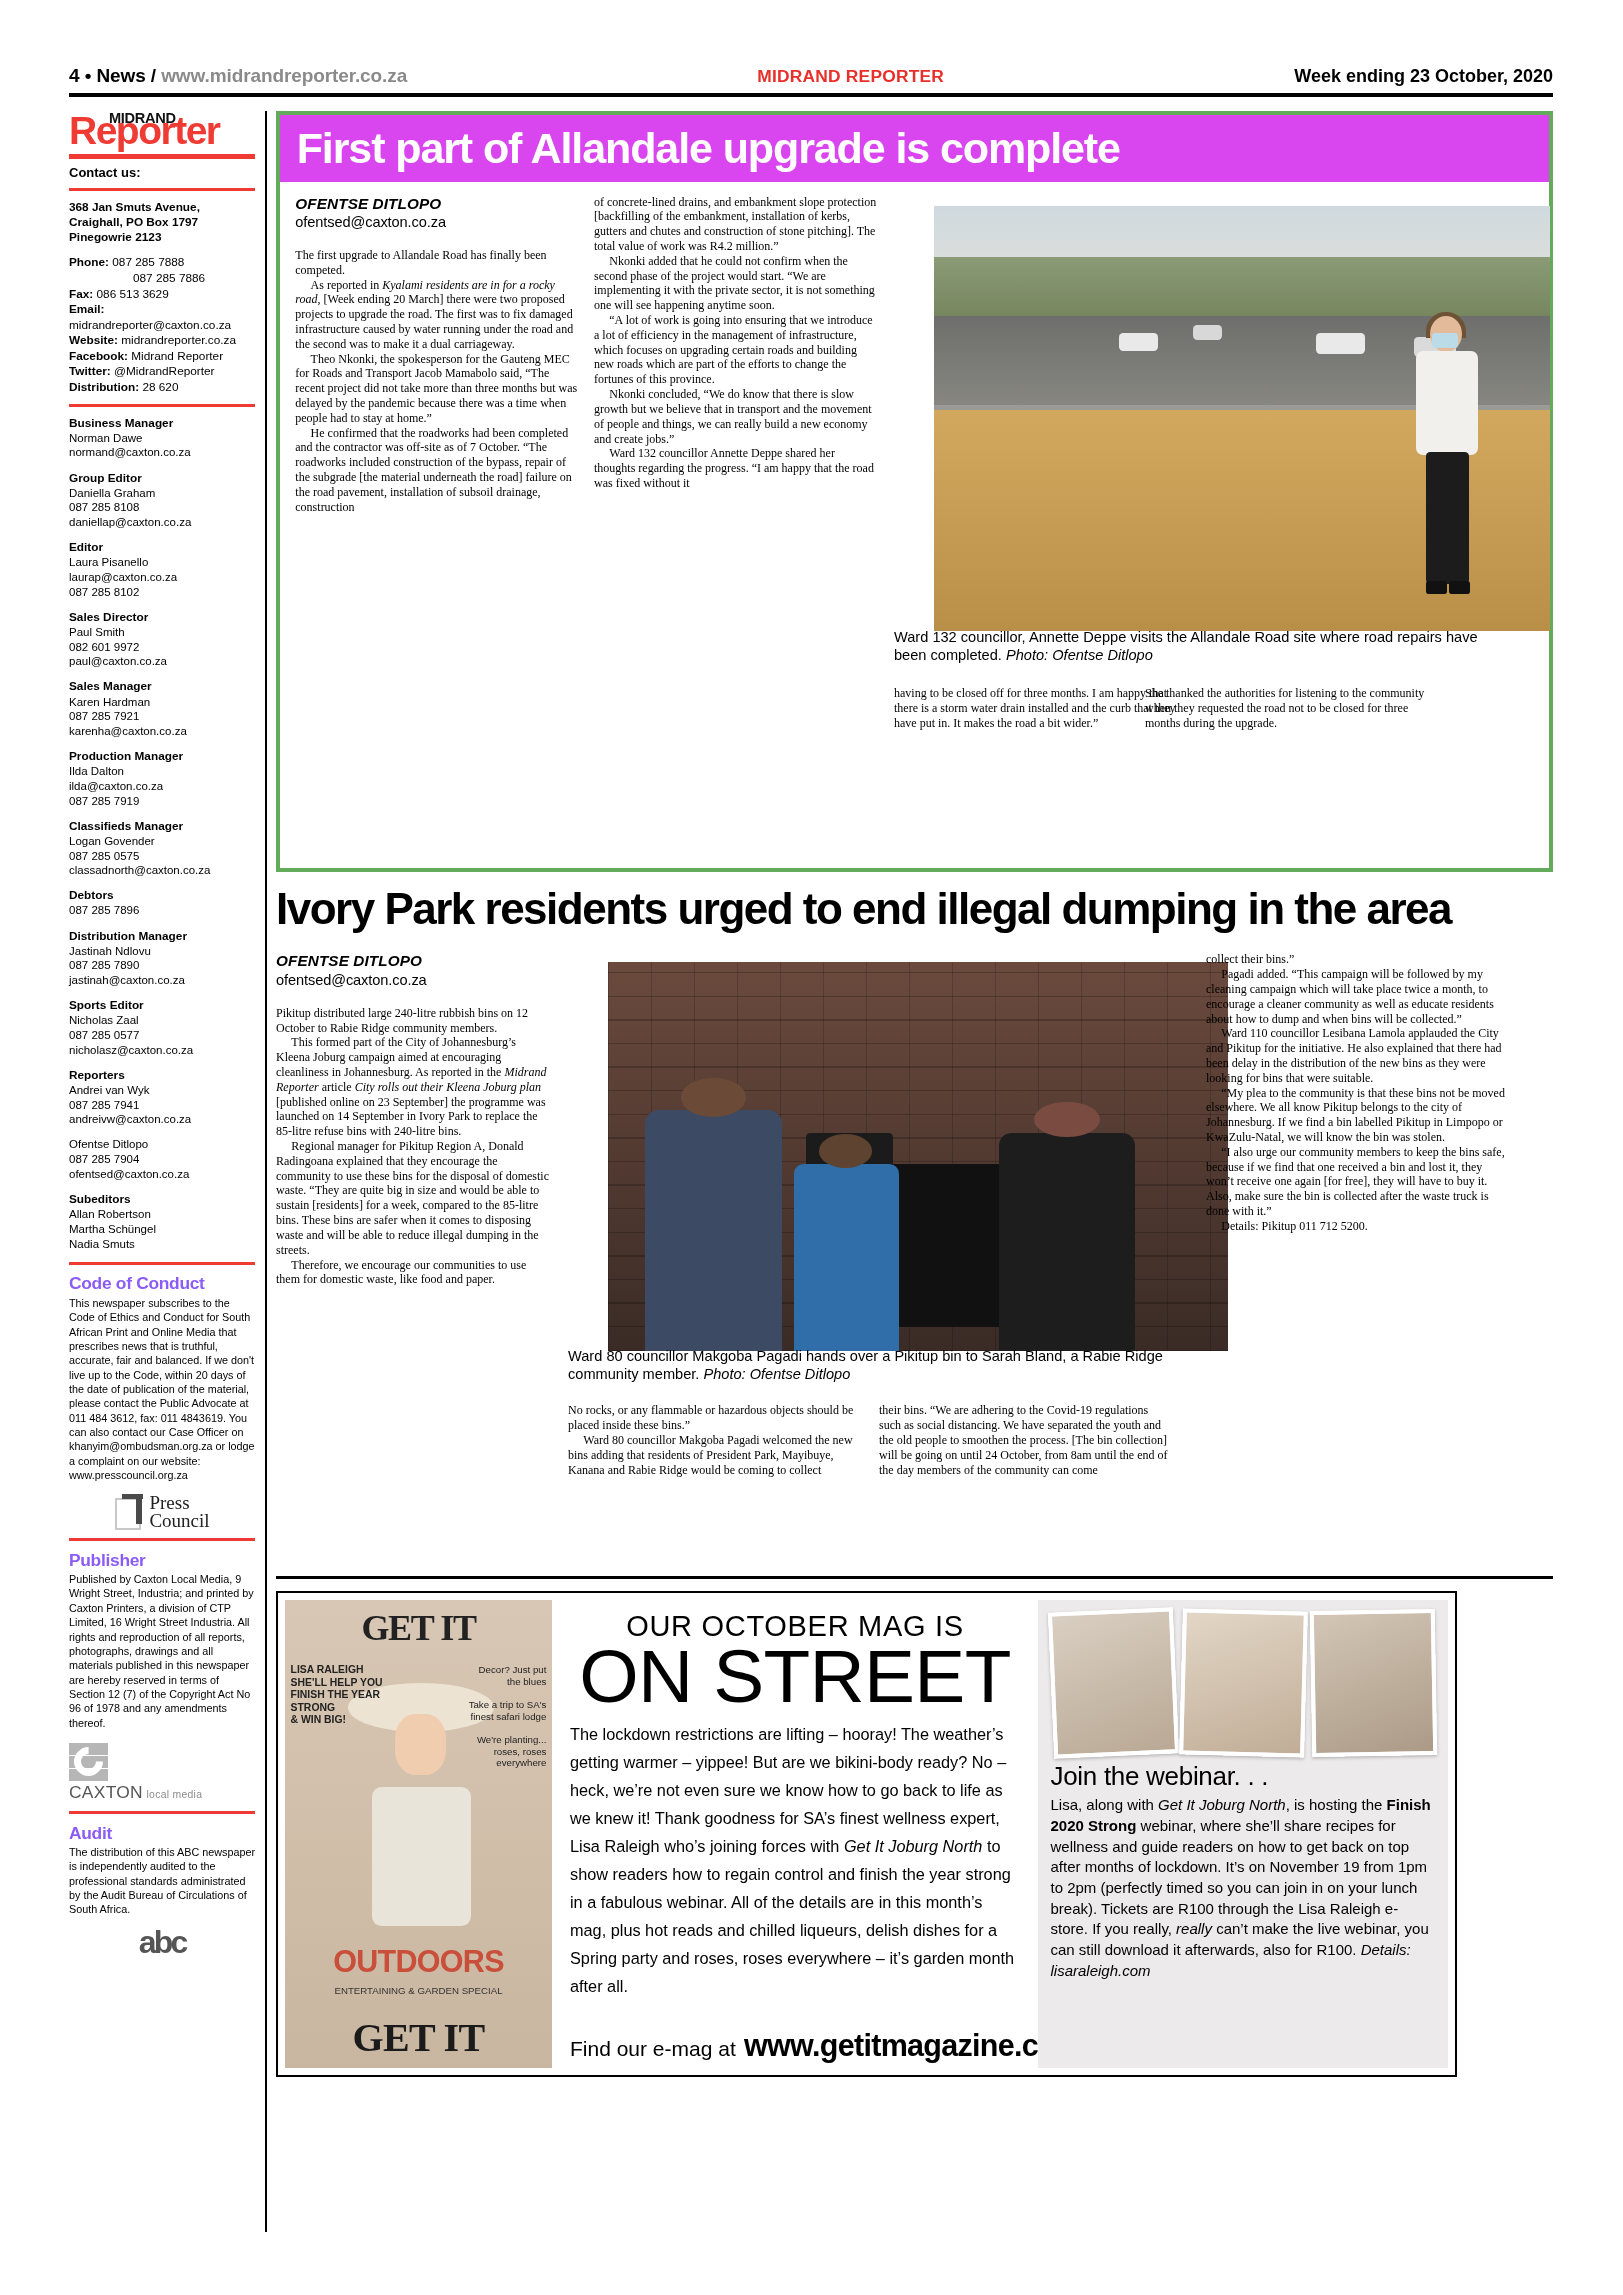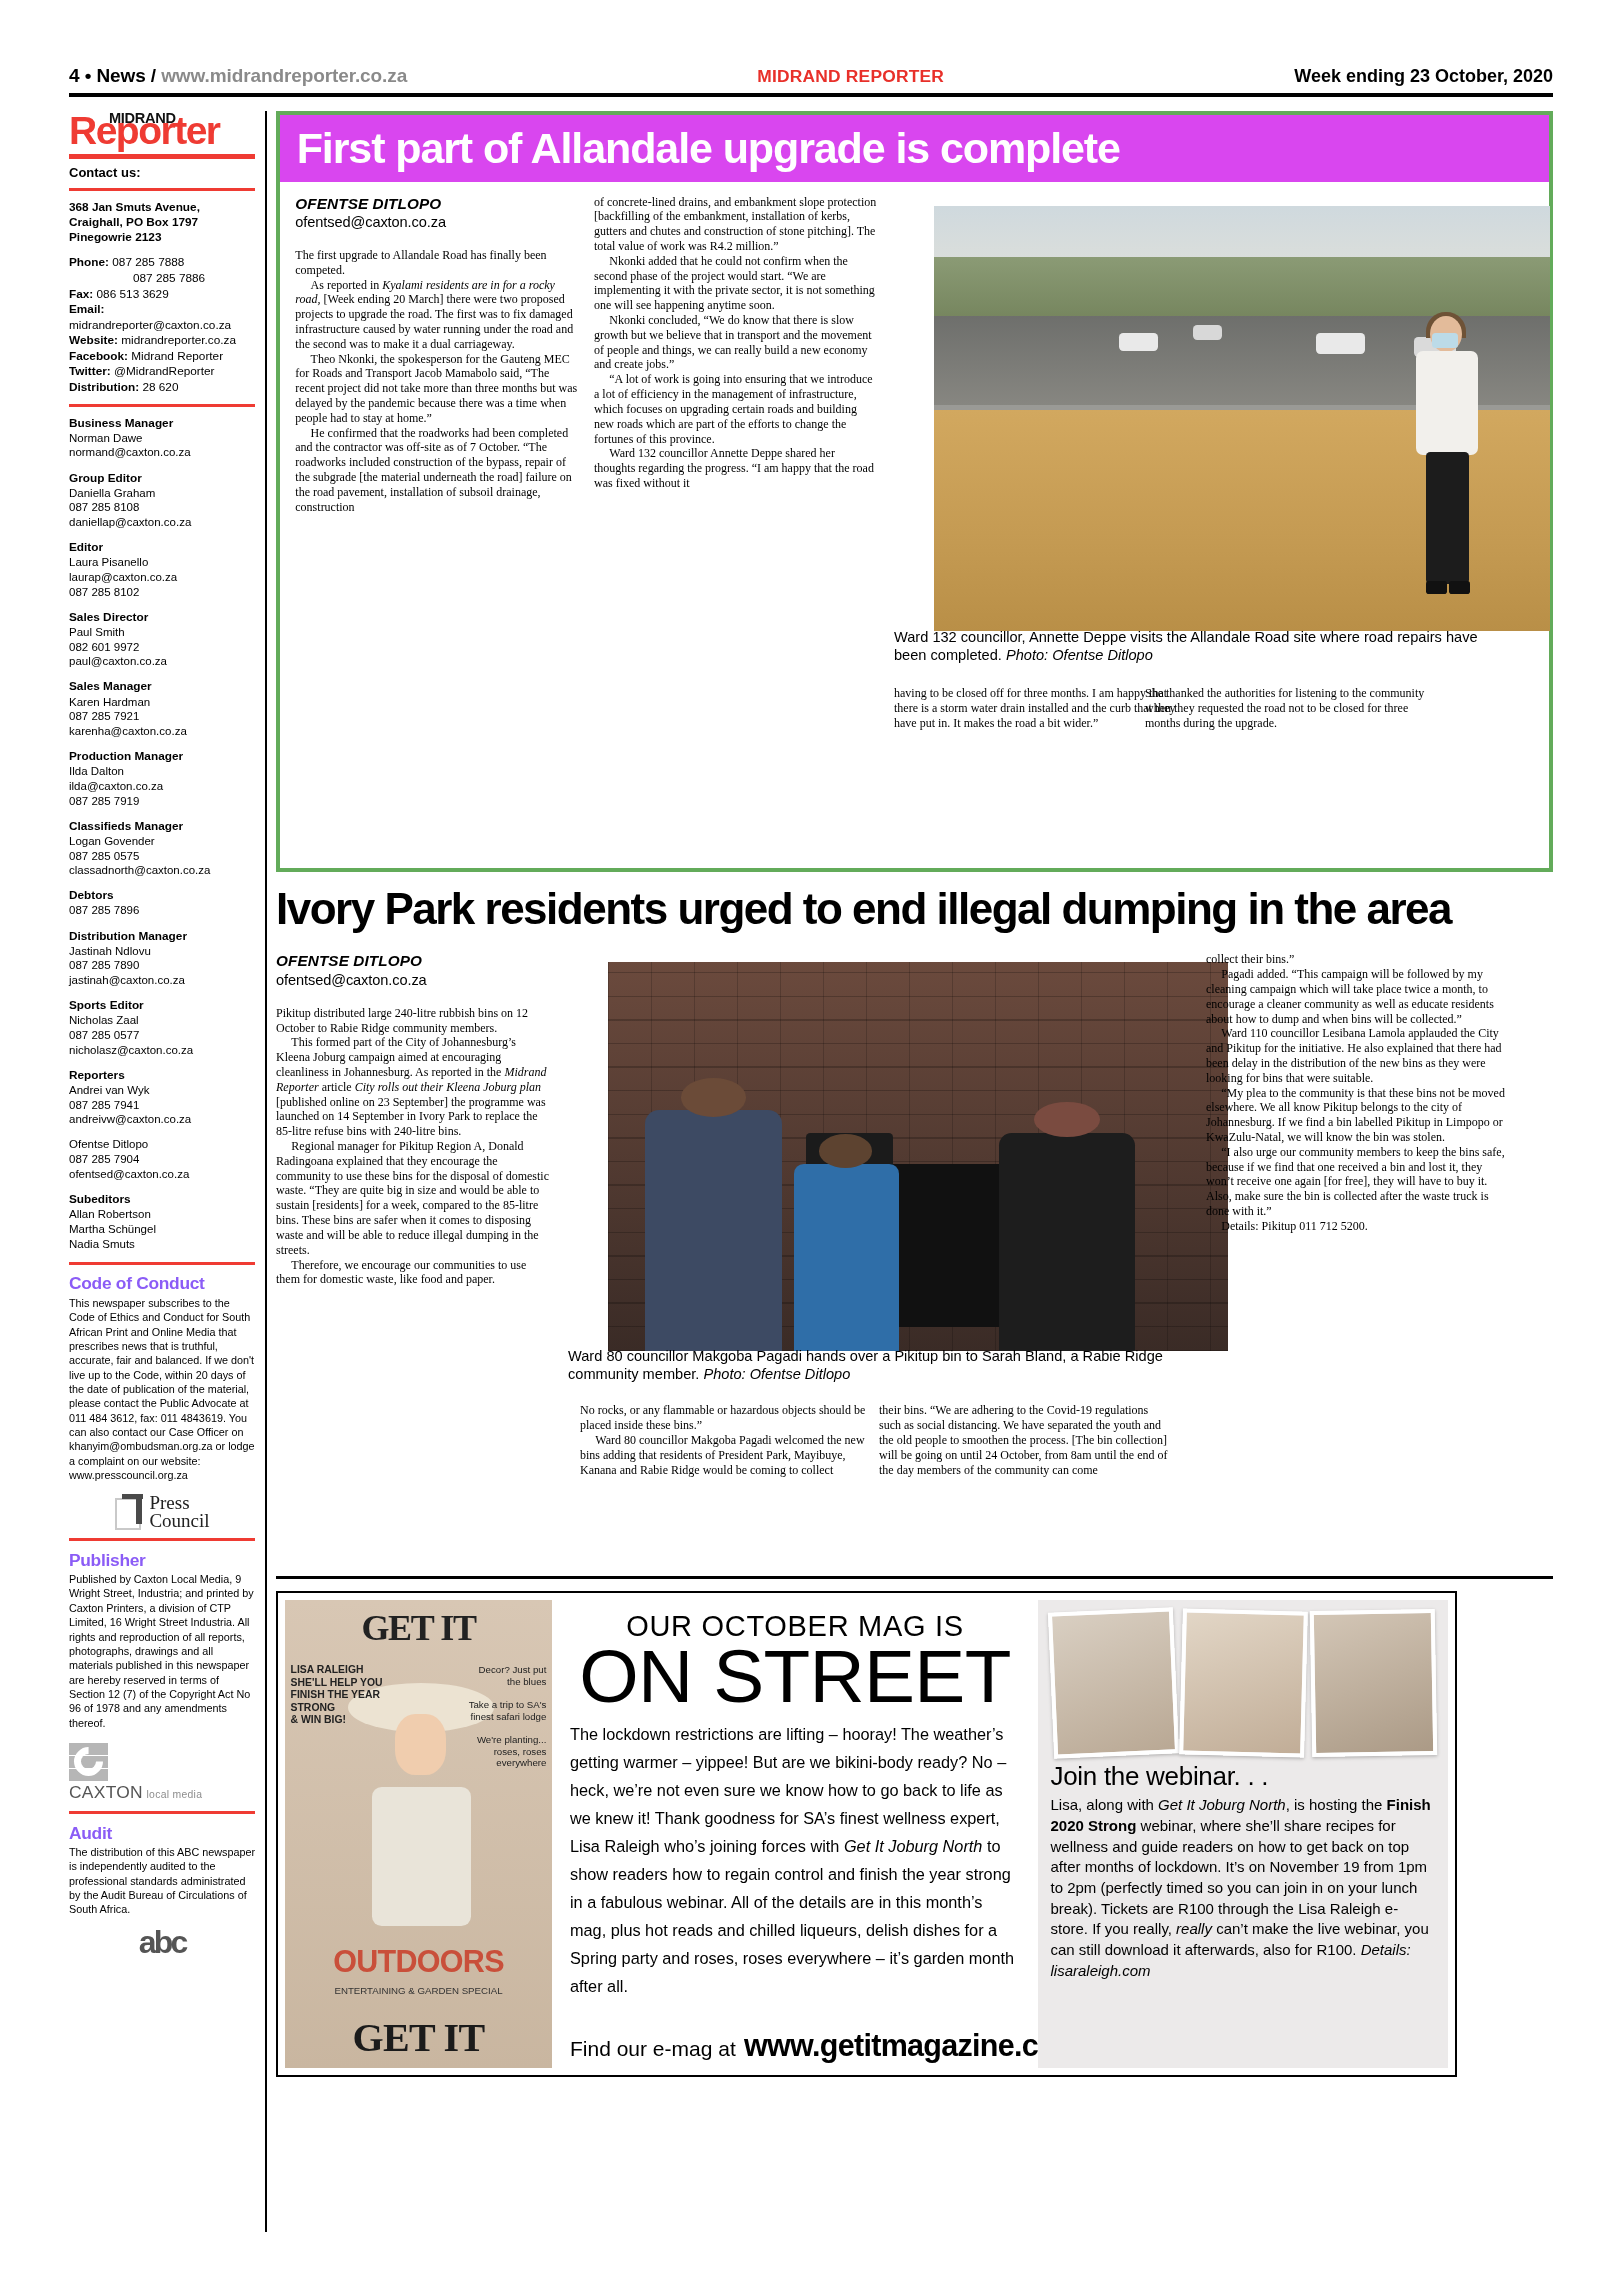--- a/index.html
+++ b/index.html
@@ -131,21 +131,21 @@
   
   .art2 { position:relative; margin-top:15.3px; width:1277px; }
   .art2 h2 {
     margin:0 0 7px 0; font-size:44px; font-weight:bold; letter-spacing:-1.5px; line-height:1.0;
   }
   .a2-grid { position:relative; height:625px; }
   .a2-col1 { position:absolute; left:0; top:14px; width:275px; }
   .a2-photo { position:absolute; left:292px; top:12.5px; width:620px; height:389px; overflow:hidden;}
   .a2-cap { position:absolute; left:292px; top:410px; width:620px; font-size:14.6px; line-height:1.22; }
   .a2-cap i { font-style:italic; }
-  .a2-col2 { position:absolute; left:304px; top:465px; width:292px; }
+  .a2-col2 { position:absolute; left:292px; top:465px; width:292px; }
   .a2-col3 { position:absolute; left:603px; top:465px; width:292px; }
   .a2-col4 { position:absolute; left:930px; top:14px; width:300px; }
 
   .photo2 { width:100%; height:100%; position:relative; background:#4e3a33; }
   .p2-brick { position:absolute; inset:0;
     background:
       repeating-linear-gradient(0deg, rgba(0,0,0,.22) 0 1.4px, rgba(0,0,0,0) 1.4px 23.6px),
       repeating-linear-gradient(90deg, rgba(0,0,0,.18) 0 1.4px, rgba(0,0,0,0) 1.4px 43px),
       linear-gradient(#6b4a3d,#3a2b26); }
   .p2-bin { position:absolute; left:40%; top:52%; width:24%; height:42%; background:#111; border-radius:5.6px;}
@@ -380,22 +380,22 @@
               <p class="first">The first upgrade to Allandale Road has finally been competed.</p>
               <p class="">As reported in <i>Kyalami residents are in for a rocky road,</i> [Week ending 20 March] there were two proposed projects to upgrade the road. The first was to fix damaged infrastructure caused by water running under the road and the second was to make it a dual carriageway.</p>
               <p class="">Theo Nkonki, the spokesperson for the Gauteng MEC for Roads and Transport Jacob Mamabolo said, “The recent project did not take more than three months but was delayed by the pandemic because there was a time when people had to stay at home.”</p>
               <p class="">He confirmed that the roadworks had been completed and the contractor was off-site as of 7 October. “The roadworks included construction of the bypass, repair of the subgrade [the material underneath the road] failure on the road pavement, installation of subsoil drainage, construction</p>
             </div>
         </div>
 
         <div class="a1-col2 bodytext" id="a1c2">
             <p class="first">of concrete-lined drains, and embankment slope protection [backfilling of the embankment, installation of kerbs, gutters and chutes and construction of stone pitching]. The total value of work was R4.2 million.”</p>
             <p class="">Nkonki added that he could not confirm when the second phase of the project would start. “We are implementing it with the private sector, it is not something one will see happening anytime soon.</p>
+            <p class="">“A lot of work is going into ensuring that we introduce a lot of efficiency in the management of infrastructure, which focuses on upgrading certain roads and building new roads which are part of the efforts to change the fortunes of this province.</p>
             <p class="">Nkonki concluded, “We do know that there is slow growth but we believe that in transport and the movement of people and things, we can really build a new economy and create jobs.”</p>
-            <p class="">“A lot of work is going into ensuring that we introduce a lot of efficiency in the management of infrastructure, which focuses on upgrading certain roads and building new roads which are part of the efforts to change the fortunes of this province.</p>
             <p class="">Ward 132 councillor Annette Deppe shared her thoughts regarding the progress. “I am happy that the road was fixed without it</p>
           </div>
 
         <figure class="a1-photo">
           <div class="photo1">
             <div class="p1-sky"></div>
             <div class="p1-trees"></div>
             <div class="p1-road"></div>
             <div class="p1-edge"></div>
             <div class="p1-sand"></div>

